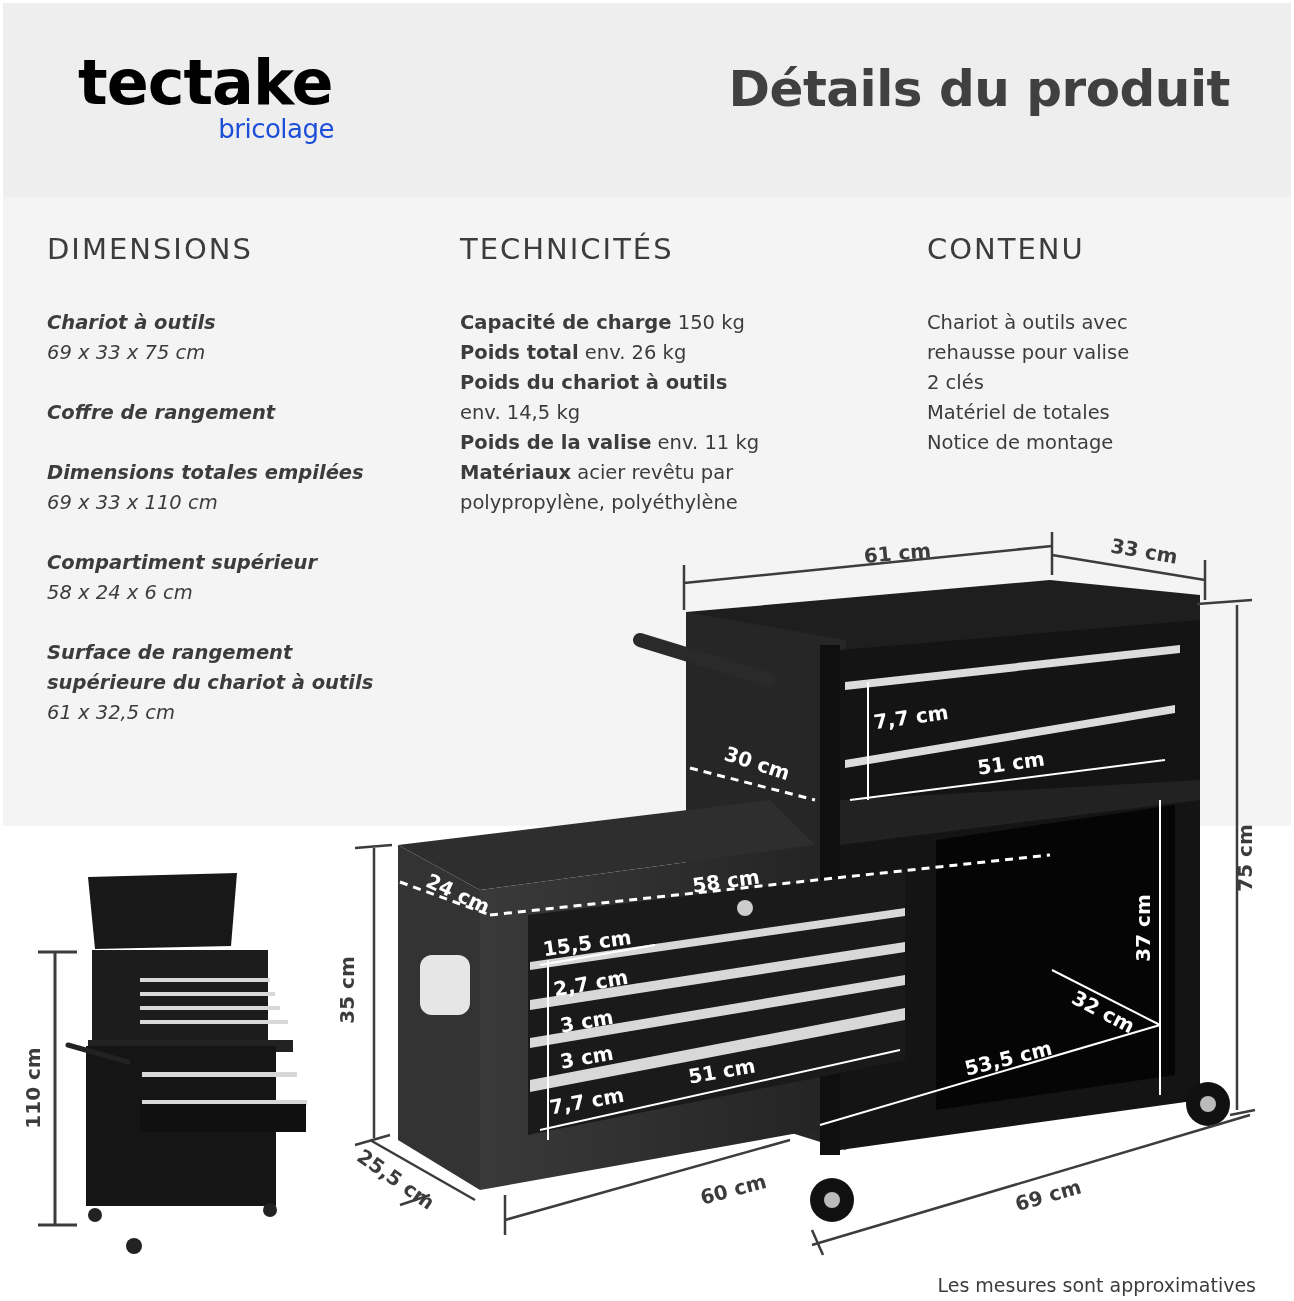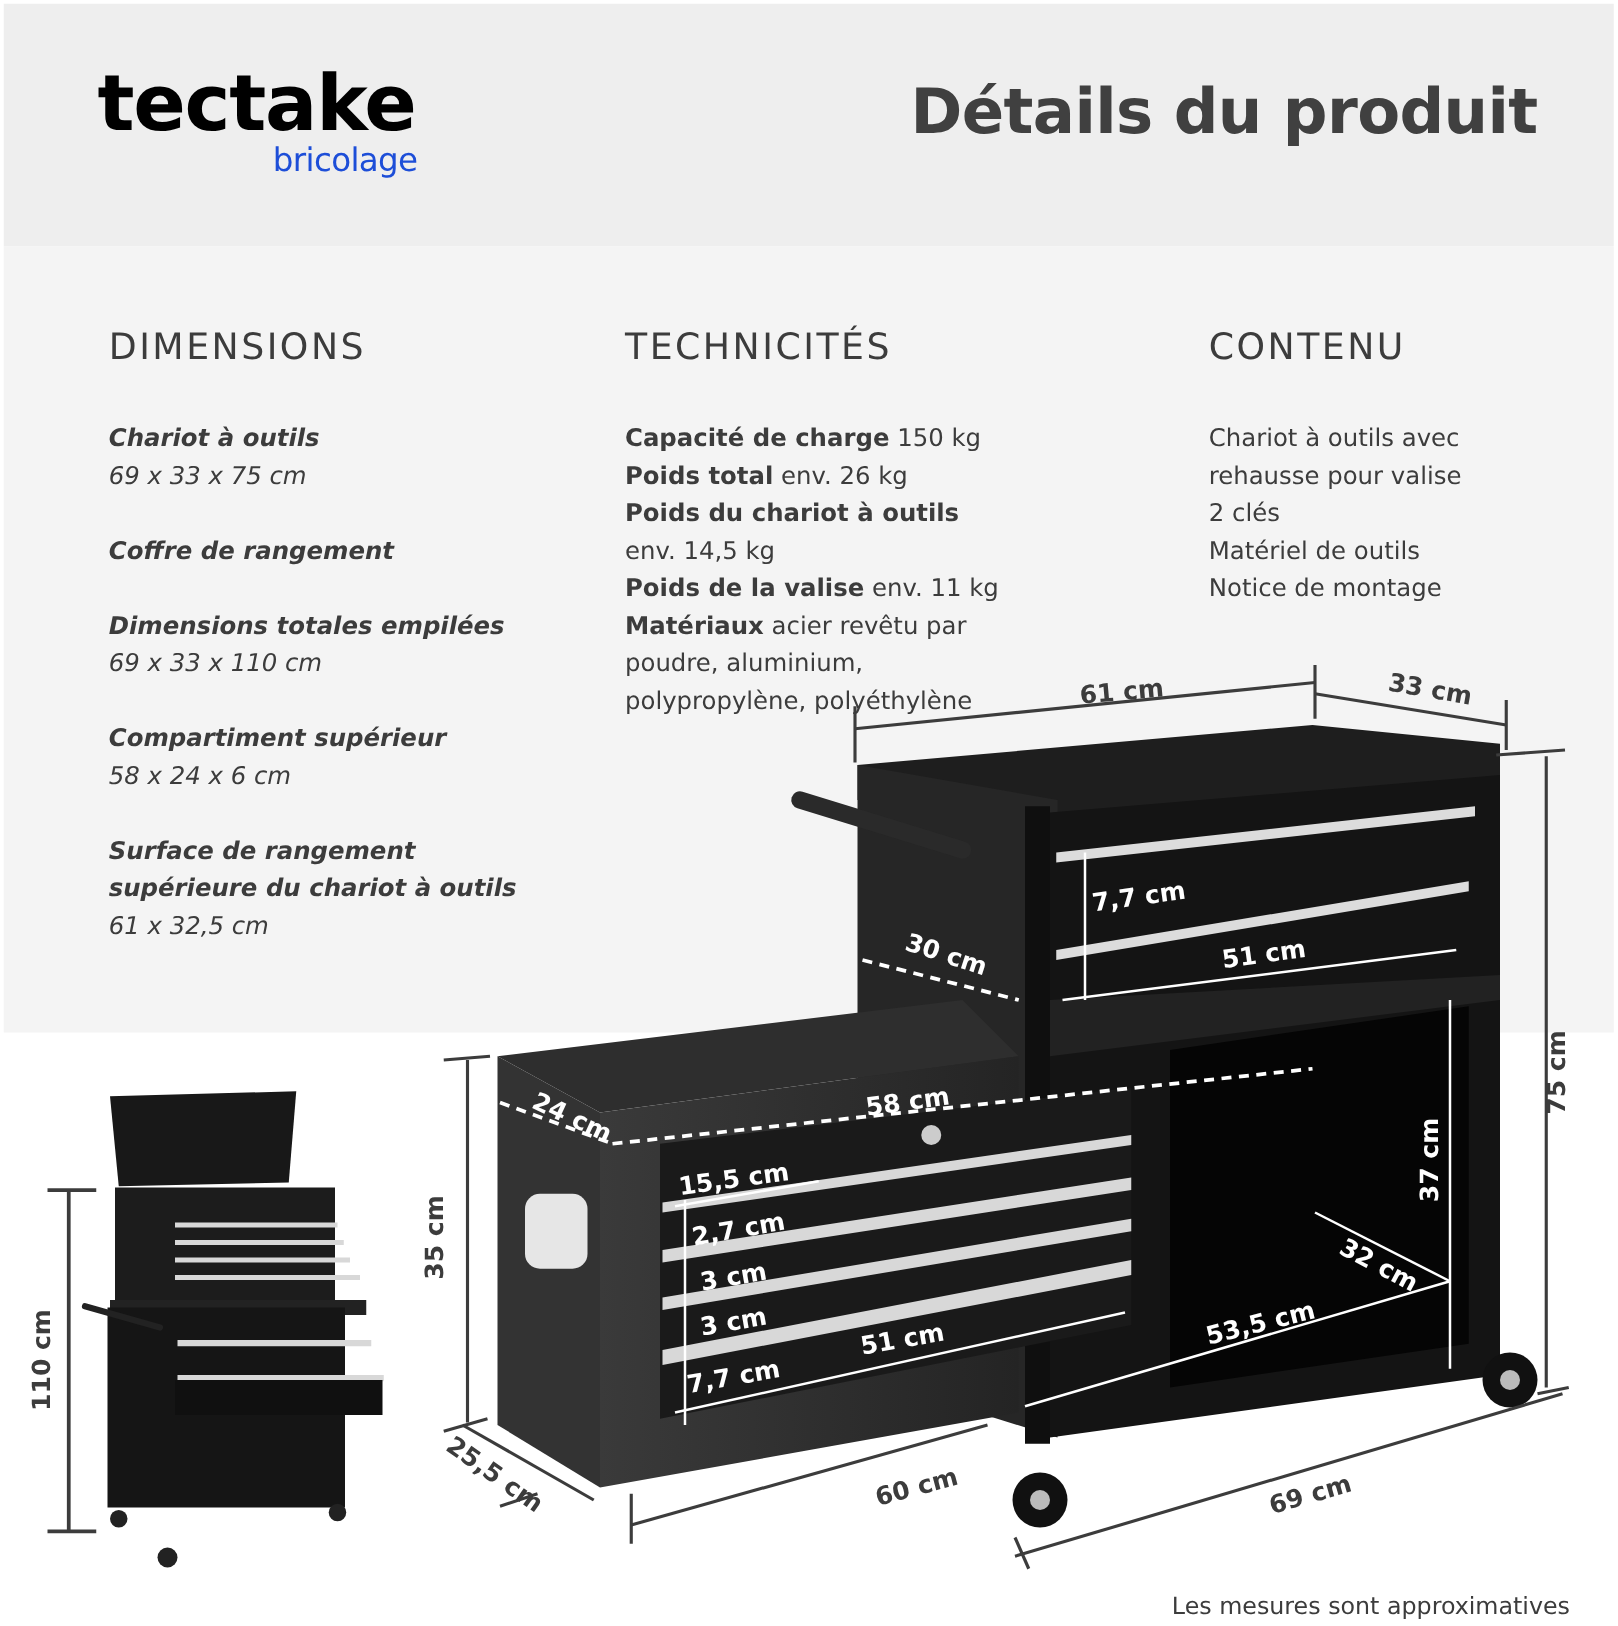--- a/index.html
+++ b/index.html
@@ -28,21 +28,21 @@
   .logo-sub {
     position: absolute; right: 4px; top: 62px;
     font-family: "DejaVu Sans", sans-serif; font-size: 26px; color: #1d4ed8;
     font-weight: normal; letter-spacing: -0.5px;
   }
   .page-title {
     position: absolute; right: 64px; top: 64px;
     font-family: "DejaVu Sans", sans-serif; font-weight: bold;
     font-size: 50px; color: #404040; letter-spacing: -0.5px; line-height: 1;
   }
-  .col { position: absolute; top: 260px; margin-left: 40px; }
+  .col { position: absolute; top: 232px; }
   .col h2 {
     margin: 0 0 42px 0; font-weight: normal;
     font-family: "DejaVu Sans", sans-serif;
     font-size: 29px; letter-spacing: 2px; color: #3c3c3c;
   }
   .col .label { font-weight: bold; font-size: 19.5px; line-height: 30px; color: #3c3c3c; }
   .col .value { font-size: 19.5px; line-height: 30px; color: #3c3c3c; }
   .dim-item { margin-bottom: 30px; font-style: italic; }
   .tech-line, .content-line { font-size: 19.5px; line-height: 30px; }
   .content-line { font-weight: normal; }
@@ -102,31 +102,30 @@
     <div class="label">Poids du chariot à outils</div>
     <div class="value">env. 14,5 kg</div>
   </div>
   <div class="tech-line">
     <span class="label">Poids de la valise</span>
     <span class="value">env. 11 kg</span>
   </div>
   <div class="tech-line">
     <span class="label">Matériaux</span>
     <span class="value">acier revêtu par</span>
-    <div class="value">poudre, aluminium,</div>
     <div class="value">polypropylène, polyéthylène</div>
   </div>
 </div>
 
 <div class="col" style="left:927px;">
   <h2>CONTENU</h2>
   <div class="content-line">Chariot à outils avec</div>
   <div class="content-line">rehausse pour valise</div>
   <div class="content-line">2 clés</div>
-  <div class="content-line">Matériel de outils</div>
+  <div class="content-line">Matériel de totales</div>
   <div class="content-line">Notice de montage</div>
 </div>
 
 <svg class="illus" viewBox="0 0 1294 1301" font-family="DejaVu Sans, sans-serif">
   <defs>
     <linearGradient id="chestG" x1="0" y1="0" x2="1" y2="0">
       <stop offset="0" stop-color="#3a3a3a"></stop>
         <stop offset="1" stop-color="#242424"></stop>
     </linearGradient>
   </defs>

